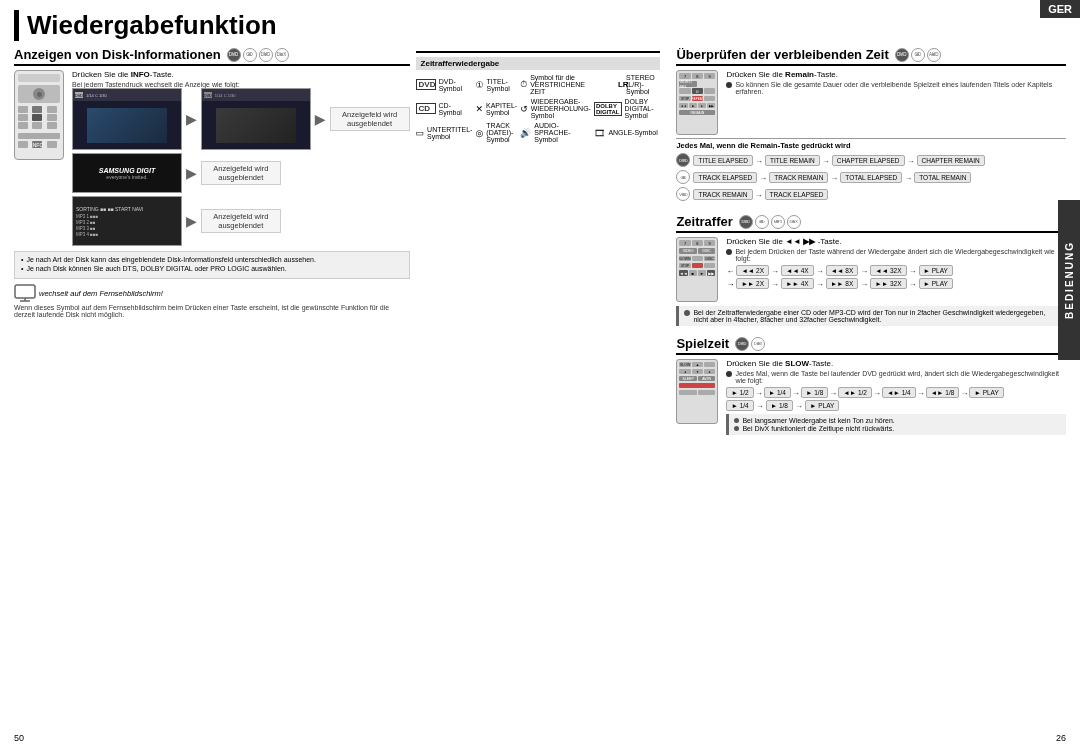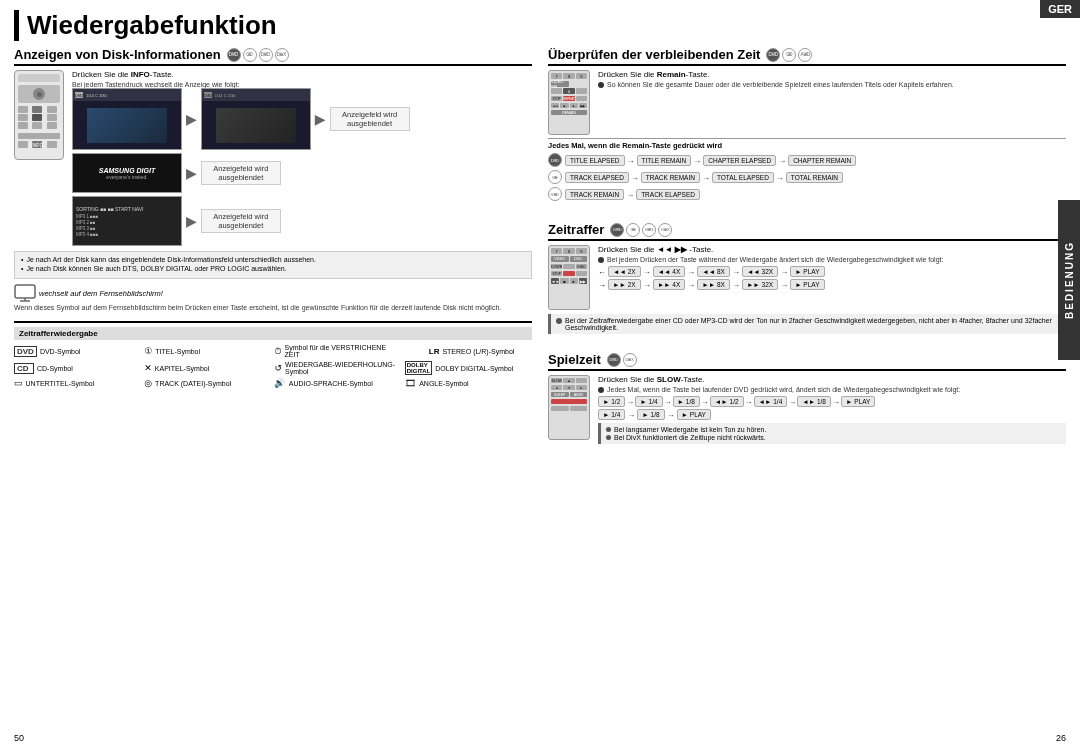--- a/index.html
+++ b/index.html
@@ -52,29 +52,29 @@
     
     .main-content {
       display: flex;
       gap: 16px;
       flex: 1;
     }
 
     .left-col {
       flex: 1;
       display: flex;
-      flex-direction: column;
+      flex-direction: row;
       gap: 6px;
     }
 
     .right-col {
       flex: 1;
       display: flex;
       flex-direction: column;
-      gap: 18px;
+      gap: 10px;
     }
 
     
     .section-header {
       display: flex;
       align-items: center;
       gap: 6px;
       border-bottom: 2px solid #000;
       padding-bottom: 2px;
       margin-bottom: 4px;

